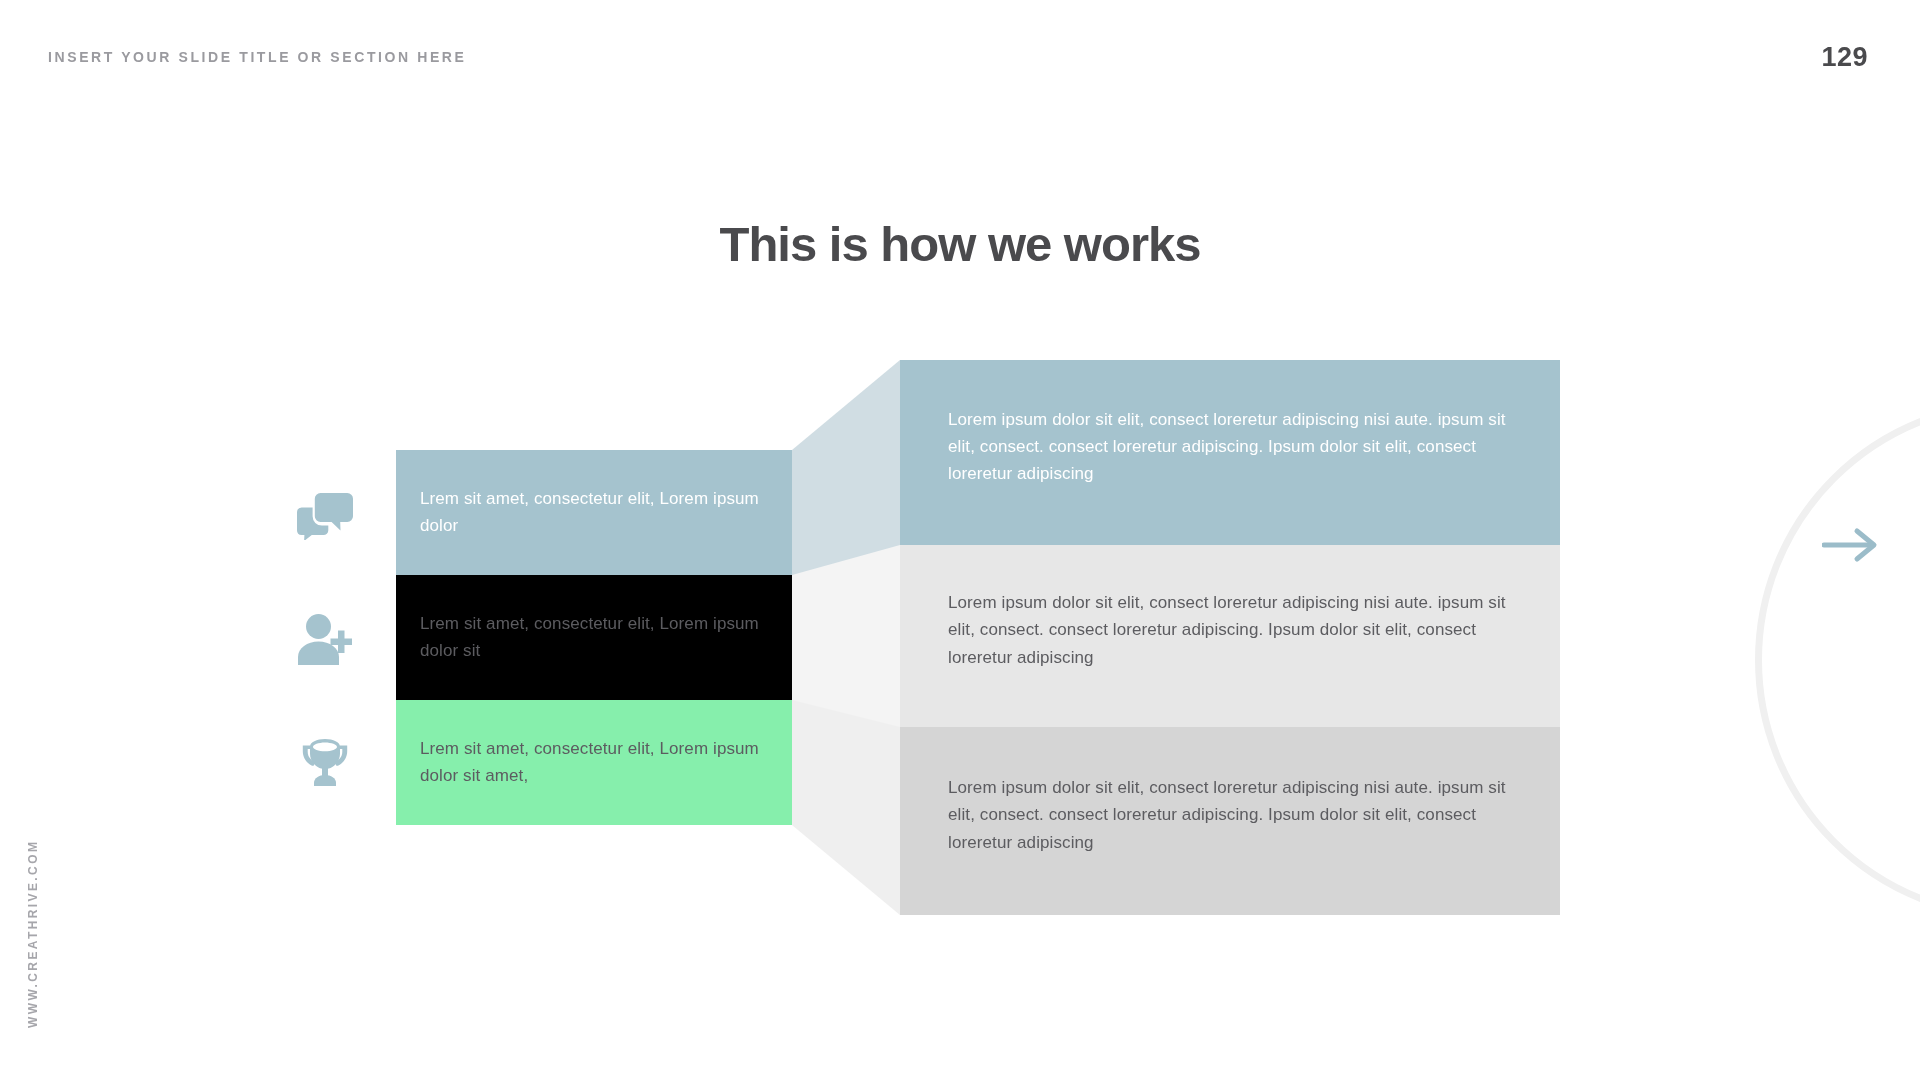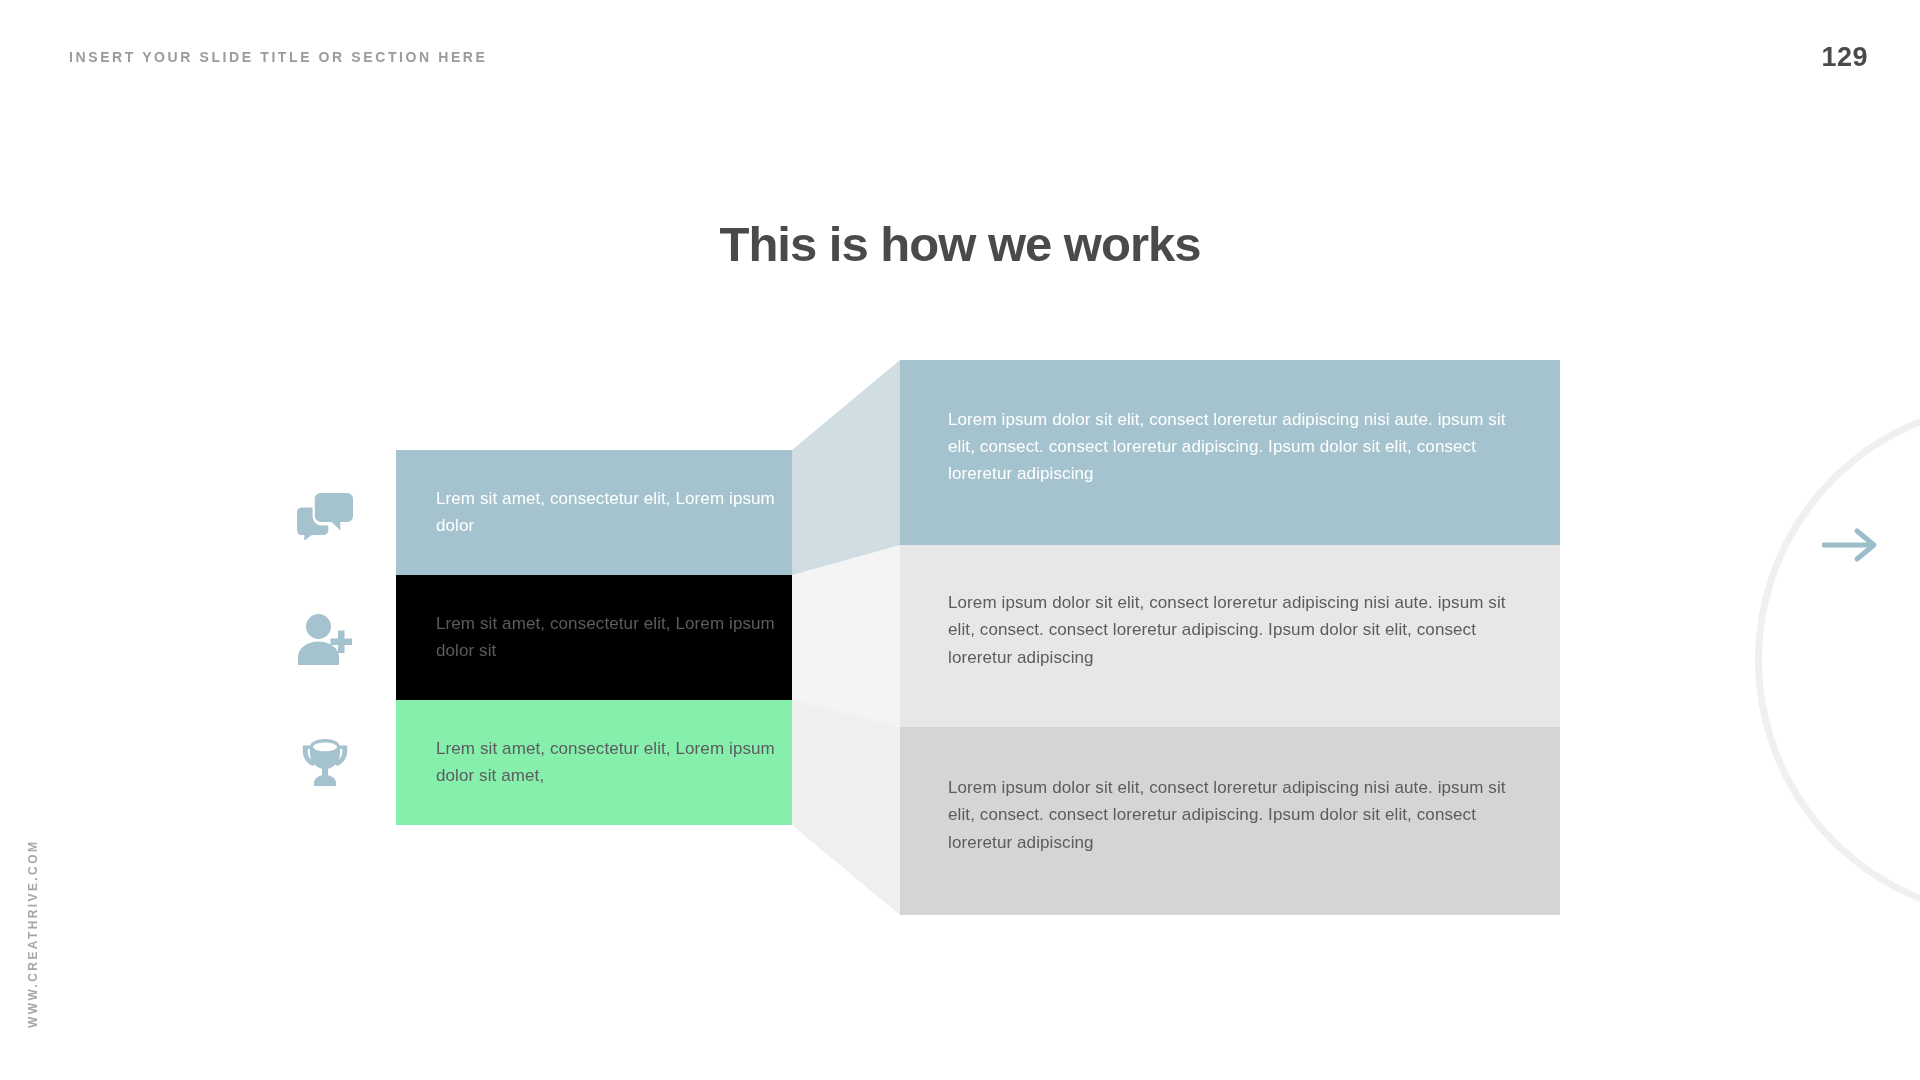--- a/index.html
+++ b/index.html
@@ -11,21 +11,21 @@
     width: 1920px;
     height: 1080px;
     position: relative;
     overflow: hidden;
     font-family: "Liberation Sans", sans-serif;
   }
 
   
   #slide-header-title {
     position: absolute;
-    left: 69px;
+    left: 48px;
     top: 49px;
     font-size: 14px;
     font-weight: bold;
     letter-spacing: 2.6px;
     color: #9a9a9f;
     white-space: nowrap;
   }
   #slide-page-number {
     position: absolute;
     right: 52px;
@@ -86,21 +86,21 @@
   .icon-cell svg { display: block; }
 
   
   .left-bar {
     position: absolute;
     left: 396px;
     width: 396px;
     display: flex;
     align-items: center;
     box-sizing: border-box;
-    padding-left: 40px;
+    padding-left: 24px;
   }
   .left-bar .left-bar-text {
     font-size: 17px;
     line-height: 1.55;
     letter-spacing: 0.1px;
   }
 
   
   .connector { position: absolute; left: 792px; top: 0; }
 

